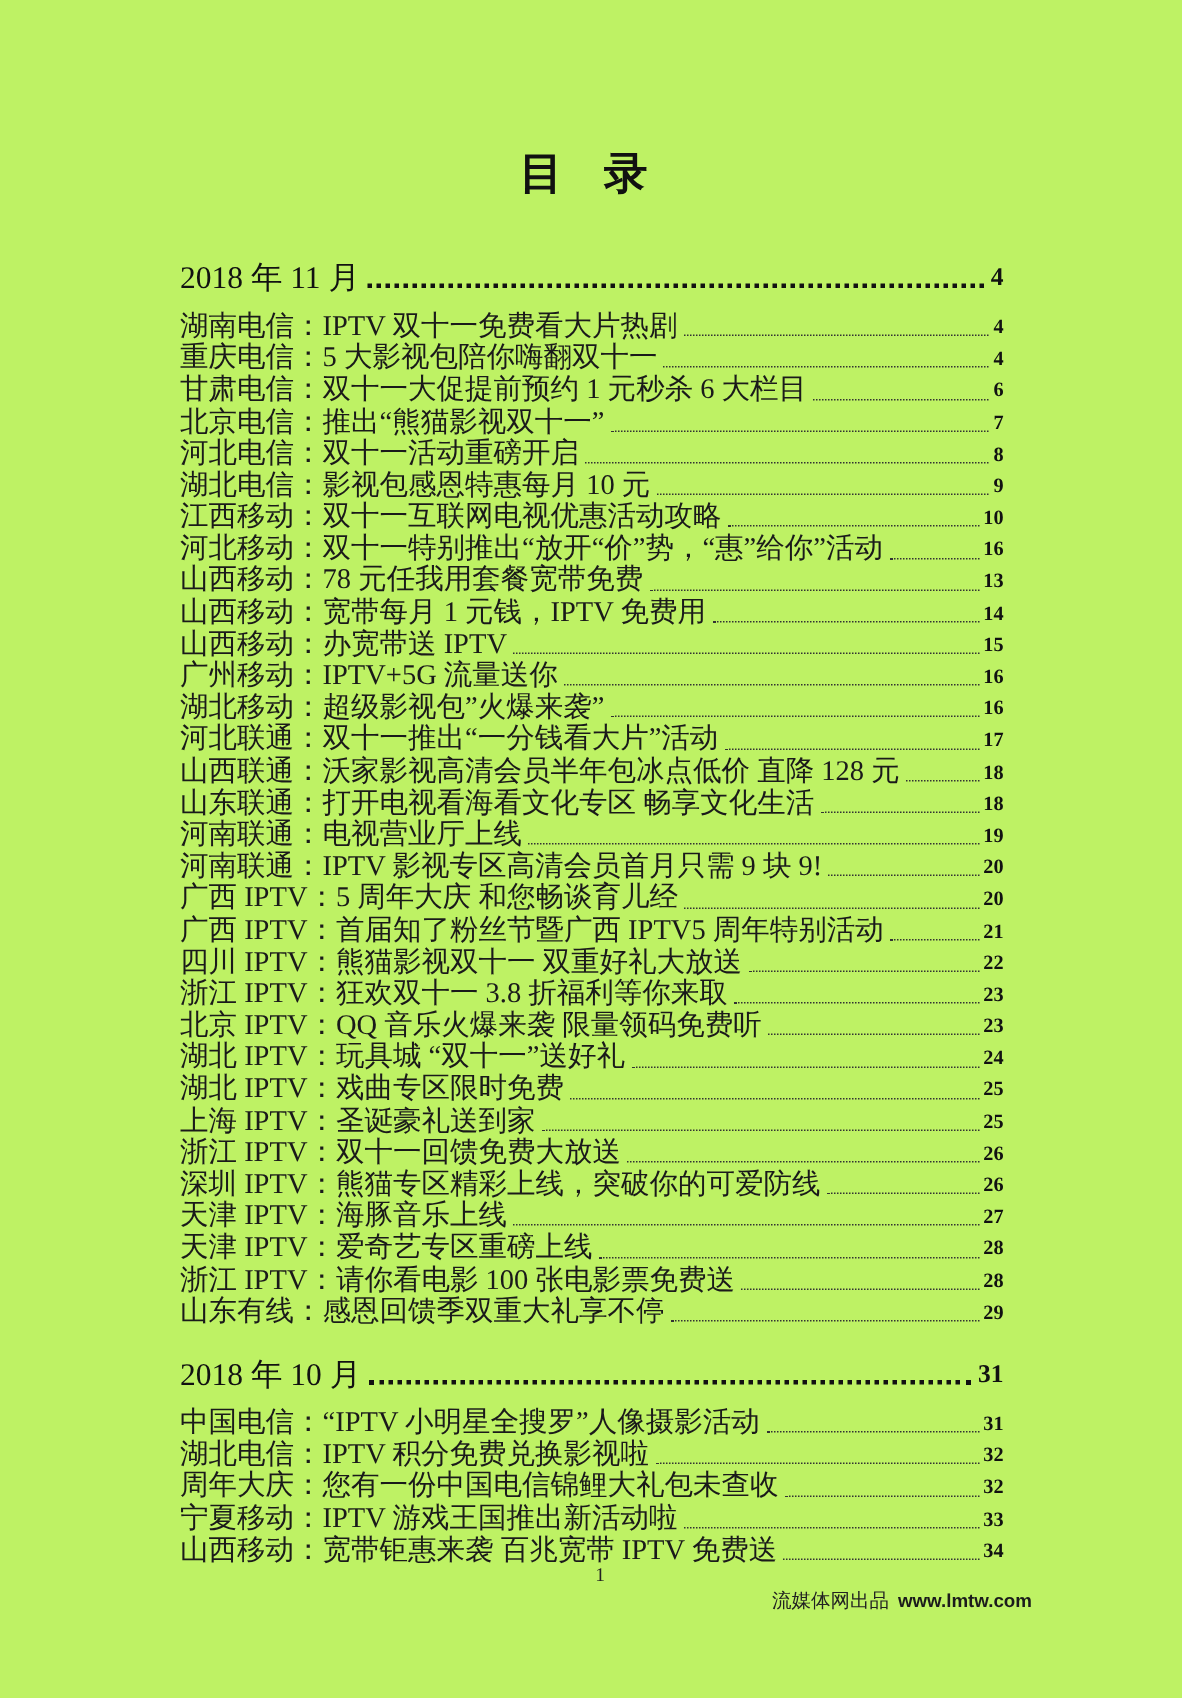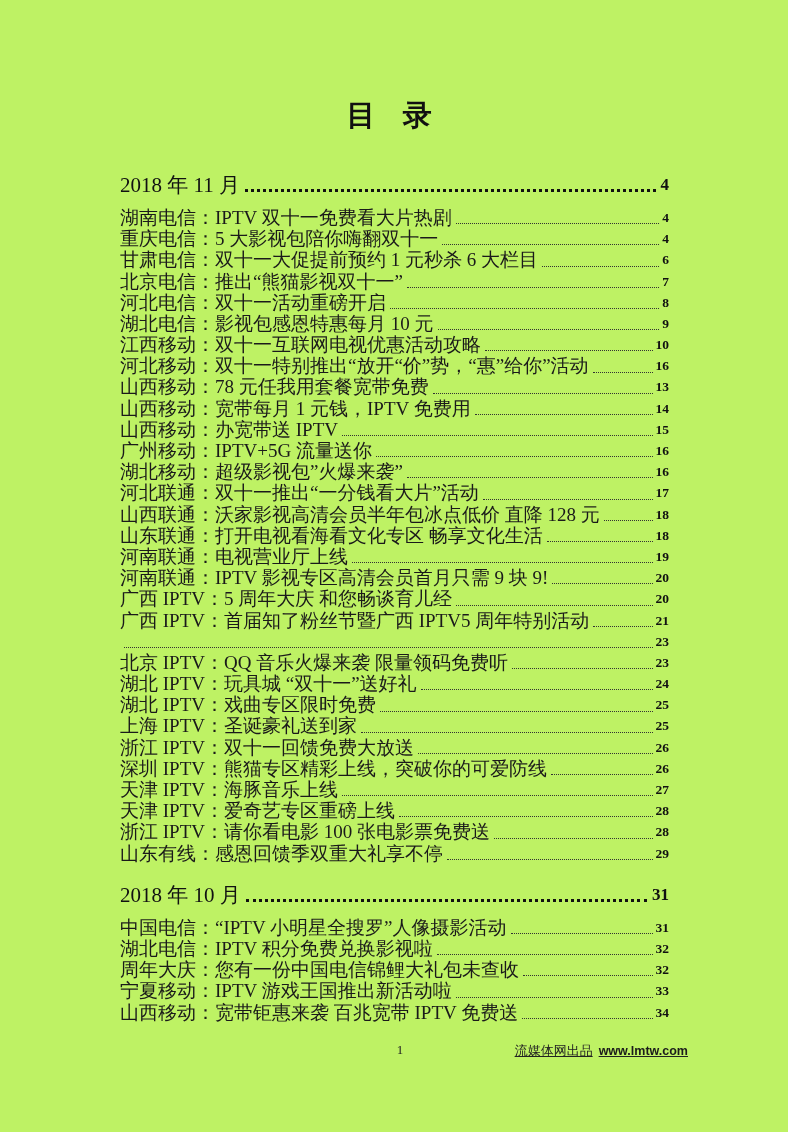--- a/index.html
+++ b/index.html
@@ -97,25 +97,24 @@
     position: absolute;
     left: 0;
     width: 800px;
     text-align: center;
     font-size: 13px;
     color: #222;
   }
   .footer-right {
     position: absolute;
     right: 112px;
-    top: 0;
+    top: 16px;
     font-size: 13px;
     color: #222;
     white-space: nowrap;
-    text-decoration: underline;
   }
   .footer-right .site {
     font-family: "Liberation Sans", "DejaVu Sans", sans-serif;
     font-weight: bold;
     font-size: 12.5px;
     margin-left: 6px;
     color: #1b1b1b;
   }
 </style>
 </head>
@@ -246,22 +245,28 @@
     <span class="leader e-leader"></span>
     <span class="e-page">20</span>
   </div>
 
   <div class="row entry">
     <span class="e-label">广西 IPTV：首届知了粉丝节暨广西 IPTV5 周年特别活动</span>
     <span class="leader e-leader"></span>
     <span class="e-page">21</span>
   </div>
 
-
-  <div class="row entry">
+  <div class="row entry">
+    <span class="e-label">四川 IPTV：熊猫影视双十一 双重好礼大放送</span>
+    <span class="leader e-leader"></span>
+    <span class="e-page">22</span>
+  </div>
+
+  <div class="row entry">
+    <span class="e-label">浙江 IPTV：狂欢双十一 3.8 折福利等你来取</span>
     <span class="leader e-leader"></span>
     <span class="e-page">23</span>
   </div>
 
   <div class="row entry">
     <span class="e-label">北京 IPTV：QQ 音乐火爆来袭 限量领码免费听</span>
     <span class="leader e-leader"></span>
     <span class="e-page">23</span>
   </div>
 

